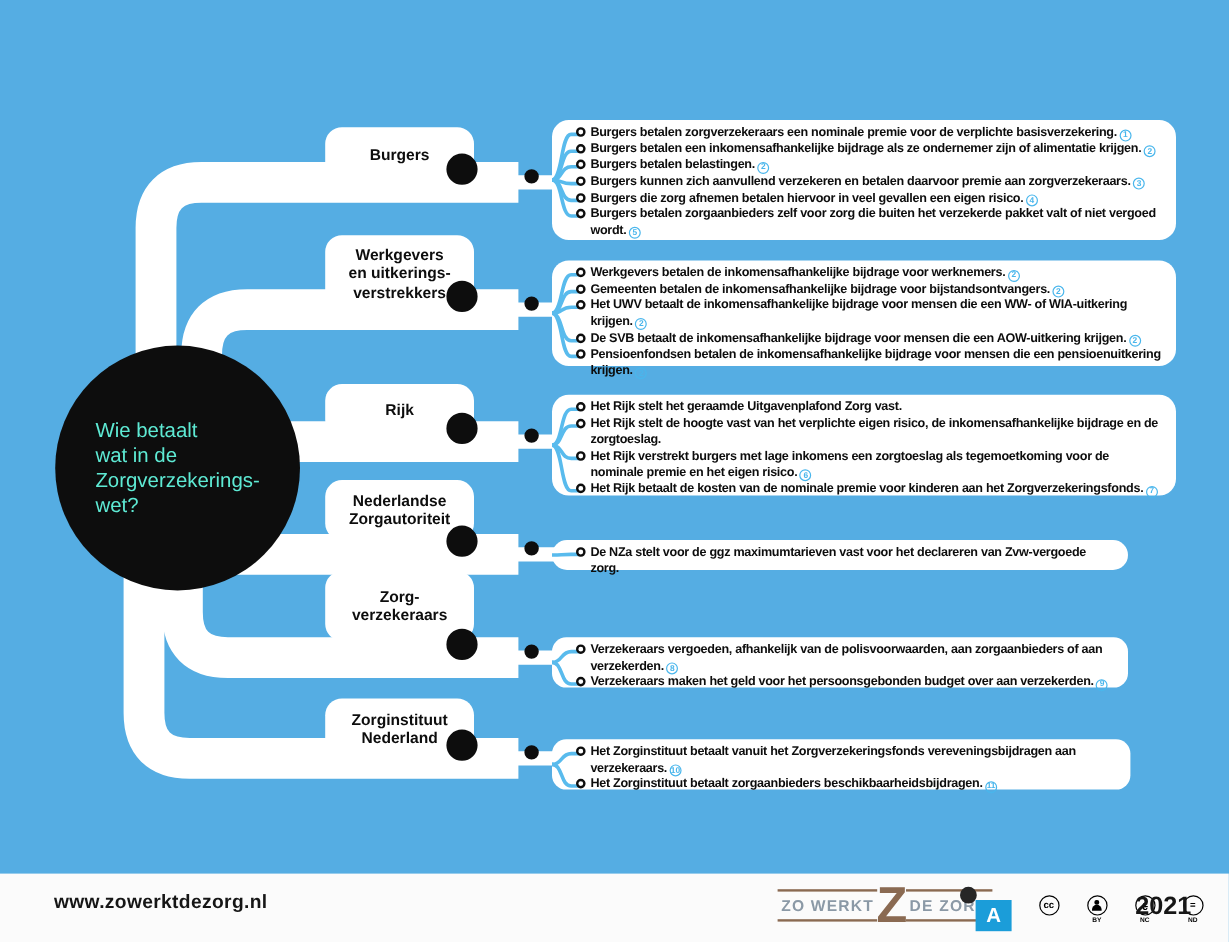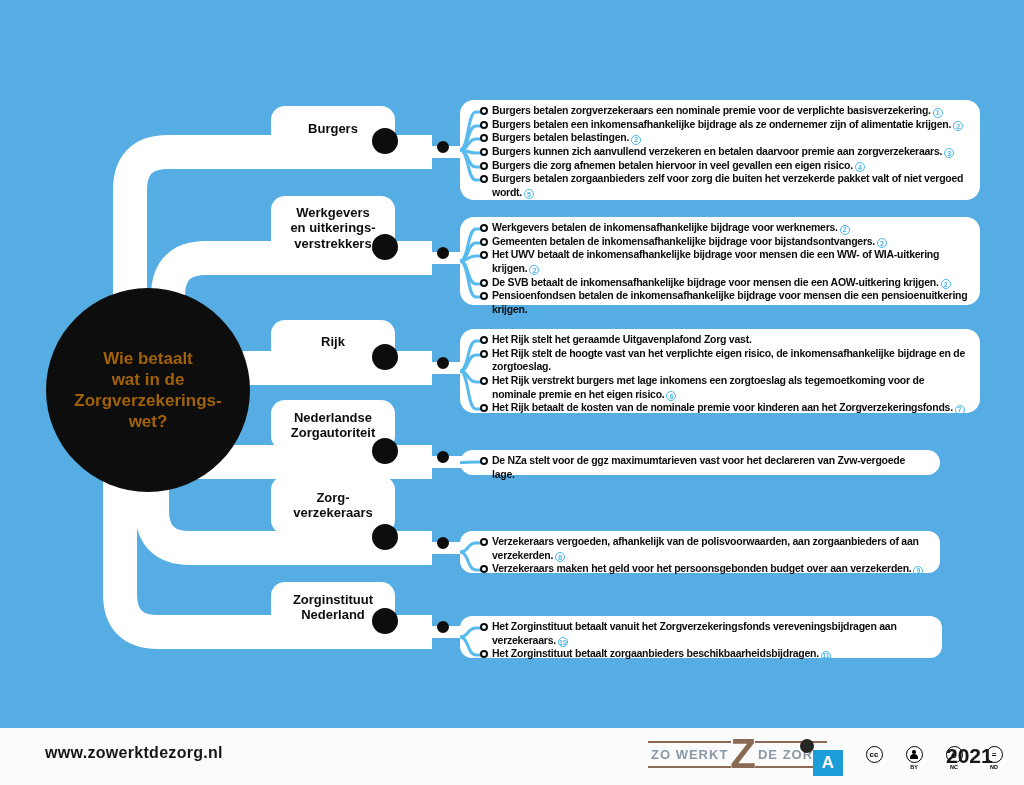--- a/index.html
+++ b/index.html
@@ -7,21 +7,21 @@
   body { font-family:"Liberation Sans", sans-serif; position:relative; overflow:hidden; background:#55ade3; }
   #stage { position:absolute; inset:0; width:1024px; height:785px; }
 
   
   #branches { position:absolute; left:0; top:0; z-index:1; }
   .thin-connector { position:absolute; height:12px; background:#fff; z-index:2; border-radius:6px; }
 
   
   .center-circle { position:absolute; left:46px; top:288px; width:204px; height:204px;
     background:#0d0d0d; border-radius:50%; z-index:3; display:flex; align-items:center; justify-content:center; }
-  .center-circle .title { color:#a16207; font-weight:bold; font-size:17px; line-height:1.25; text-align:center; white-space:pre-line; }
+  .center-circle .title { color:#5eead4; font-weight:normal; font-size:17px; line-height:1.25; white-space:pre-line; }
 
   
   .node-label { position:absolute; left:271px; width:124px; background:#fff; border-radius:14px;
     z-index:3; display:flex; align-items:center; justify-content:center; text-align:center;
     font-weight:bold; font-size:13px; line-height:1.18; color:#0d0d0d; white-space:pre-line; }
 
   
   .big-ring { position:absolute; width:22px; height:22px; border:13px solid #0d0d0d; background:#fff;
     border-radius:50%; z-index:4; }
   .small-ring { position:absolute; width:10px; height:10px; border:6px solid #0d0d0d; background:#fff;
@@ -236,21 +236,21 @@
     <div class="node-label" style="top: 400px; height: 50px;">Nederlandse
 Zorgautoriteit</div>
     <div class="big-ring" style="left: 372px; top: 438px;"></div>
     <div class="small-ring" style="left: 437px; top: 451px;"></div>
     <div class="info-card" style="top: 450px; height: 25px; width: 480px; border-radius: 12.5px;">
       <svg class="fan-svg" width="30" height="25" viewBox="0 0 30 25">
         <path d="M 0 12.5 C 9 12.5 7 12 16 12 L 23 12" fill="none" stroke="#59bbed" stroke-width="3" stroke-linecap="round"></path>
       </svg>
       <div class="bullet-row">
         <span class="bullet-ring"></span>
-        <span class="bullet-text">De NZa stelt voor de ggz maximumtarieven vast voor het declareren van Zvw-vergoede lage.</span>
+        <span class="bullet-text">De NZa stelt voor de ggz maximumtarieven vast voor het declareren van Zvw-vergoede zorg.</span>
       </div>
     </div>
     <div class="thin-connector" style="left: 390px; top: 542px; width: 82px;"></div>
     <div class="node-label" style="top: 476px; height: 58px;">Zorg-
 verzekeraars</div>
     <div class="big-ring" style="left: 372px; top: 524px;"></div>
     <div class="small-ring" style="left: 437px; top: 537px;"></div>
     <div class="info-card" style="top: 531px; height: 42px; width: 480px; border-radius: 12px;">
       <svg class="fan-svg" width="30" height="42" viewBox="0 0 30 42">
         <path d="M 0 21 C 9 21 7 12 16 12 L 23 12" fill="none" stroke="#59bbed" stroke-width="3" stroke-linecap="round"></path>

